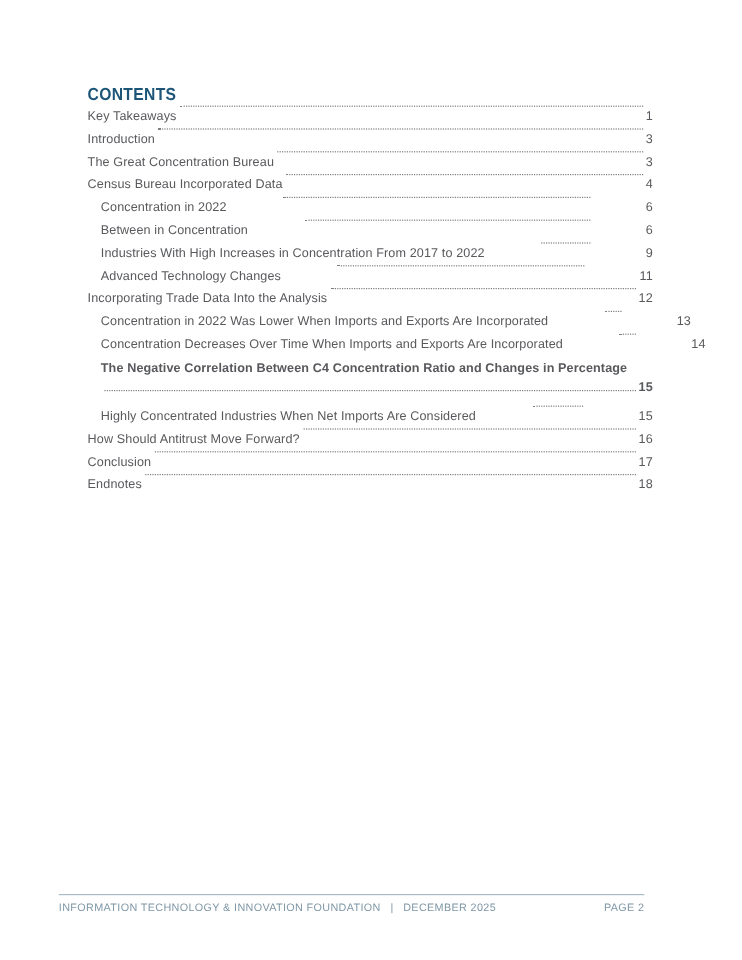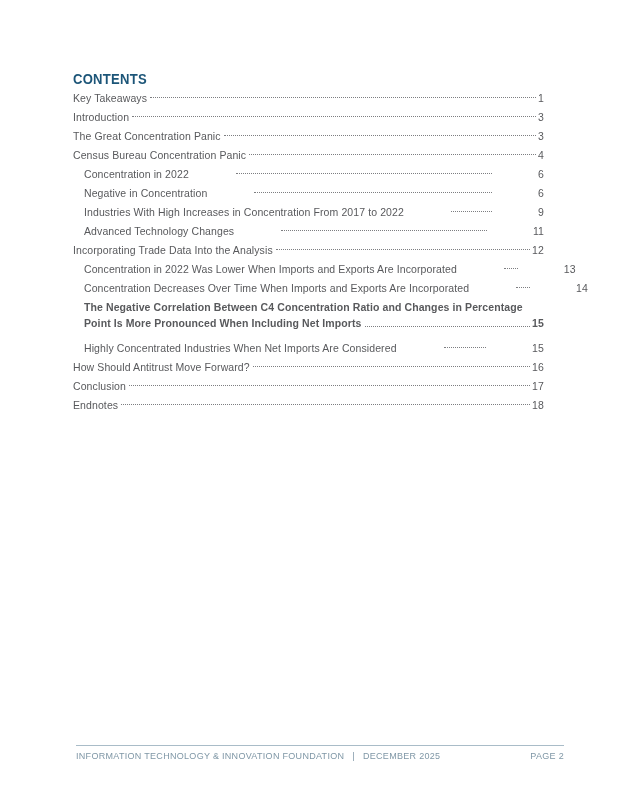--- a/index.html
+++ b/index.html
@@ -29,21 +29,21 @@
   .toc {
     position: absolute;
     left: 73px; top: 88px;
     width: 471px;
     font-size: 10.5px;
     color: #58595c;
     letter-spacing: 0.1px;
   }
   .toc-row {
     display: flex;
-    align-items: center;
+    align-items: flex-start;
     height: 19px;
     line-height: 18px;
   }
   .toc-row.lvl2 { padding-left: 11px; gap: 44px; }
   .toc-label { white-space: nowrap; }
   .toc-dots {
     flex: 1;
     min-width: 14px;
     border-bottom: 1.6px dotted #7d7e81;
     margin: 0 2px 1px 3px;
@@ -54,21 +54,21 @@
     height: 19px; line-height: 21px;
     white-space: nowrap;
   }
   .toc-row-wrapped .wrap-line2 {
     display: flex;
     align-items: baseline;
     height: 15px; line-height: 14px;
   }
   .footer {
     position: absolute;
-    left: 76px; top: 745px;
+    left: 49px; top: 745px;
     width: 488px;
     border-top: 1px solid #a9bcc8;
     padding-top: 5px;
     display: flex;
     justify-content: space-between;
     align-items: baseline;
     font-size: 9px;
     line-height: 11px;
     letter-spacing: 0.3px;
     color: #7f97a6;
@@ -92,39 +92,39 @@
       <span class="toc-page">1</span>
     </div>
 
     <div class="toc-row">
       <span class="toc-label">Introduction</span>
       <span class="toc-dots"></span>
       <span class="toc-page">3</span>
     </div>
 
     <div class="toc-row">
-      <span class="toc-label">The Great Concentration Panic</span>
+      <span class="toc-label">The Great Concentration Bureau</span>
       <span class="toc-dots"></span>
       <span class="toc-page">3</span>
     </div>
 
     <div class="toc-row">
-      <span class="toc-label">Census Bureau Concentration Panic</span>
+      <span class="toc-label">Census Bureau Incorporated Data</span>
       <span class="toc-dots"></span>
       <span class="toc-page">4</span>
     </div>
 
     <div class="toc-row lvl2">
       <span class="toc-label">Concentration in 2022</span>
       <span class="toc-dots"></span>
       <span class="toc-page">6</span>
     </div>
 
     <div class="toc-row lvl2">
-      <span class="toc-label">Negative in Concentration</span>
+      <span class="toc-label">Between in Concentration</span>
       <span class="toc-dots"></span>
       <span class="toc-page">6</span>
     </div>
 
     <div class="toc-row lvl2">
       <span class="toc-label">Industries With High Increases in Concentration From 2017 to 2022</span>
       <span class="toc-dots"></span>
       <span class="toc-page">9</span>
     </div>
 
@@ -148,21 +148,20 @@
 
     <div class="toc-row lvl2">
       <span class="toc-label">Concentration Decreases Over Time When Imports and Exports Are Incorporated</span>
       <span class="toc-dots"></span>
       <span class="toc-page">14</span>
     </div>
 
     <div class="toc-row-wrapped">
       <div class="wrap-line1">The Negative Correlation Between C4 Concentration Ratio and Changes in Percentage</div>
       <div class="wrap-line2">
-        <span class="toc-label">Point Is More Pronounced When Including Net Imports</span>
         <span class="toc-dots"></span>
         <span class="toc-page">15</span>
       </div>
     </div>
 
     <div class="toc-row lvl2">
       <span class="toc-label">Highly Concentrated Industries When Net Imports Are Considered</span>
       <span class="toc-dots"></span>
       <span class="toc-page">15</span>
     </div>

